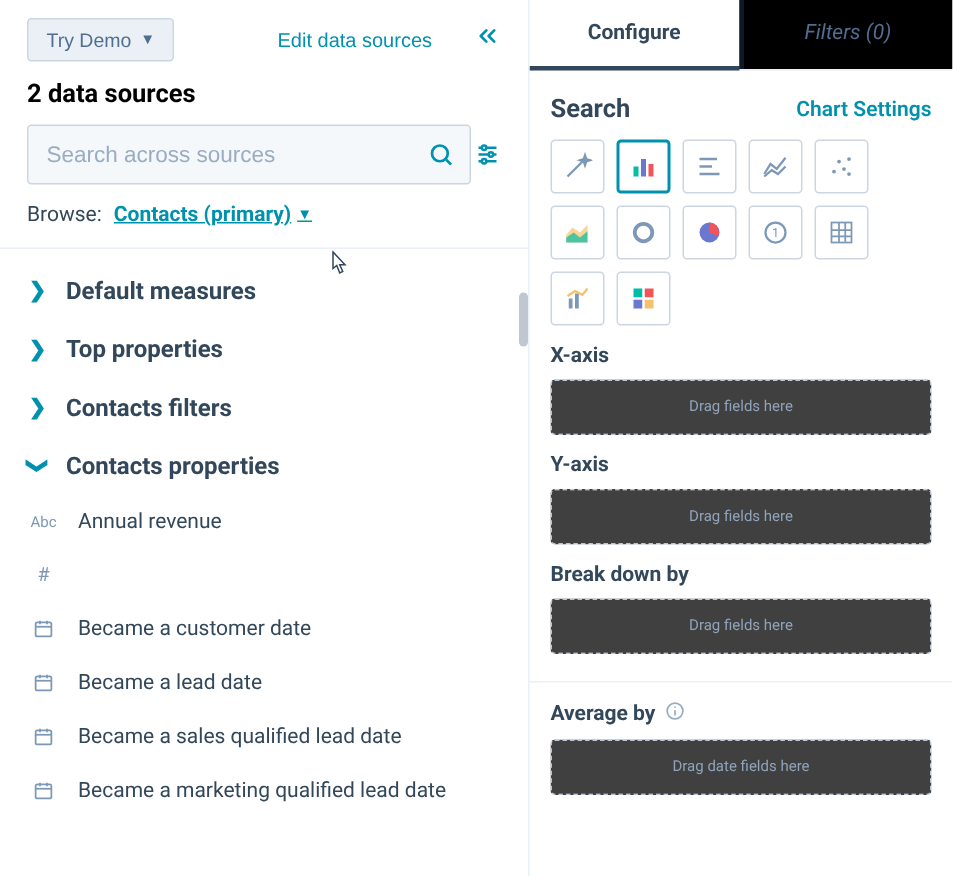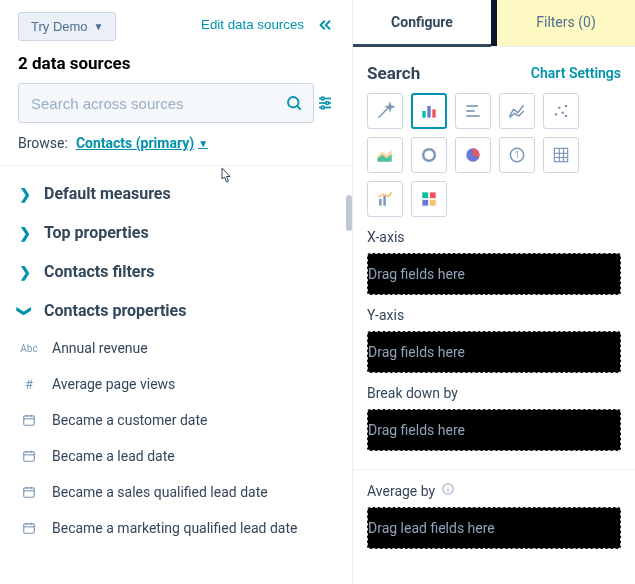--- a/index.html
+++ b/index.html
@@ -26,50 +26,50 @@
   .group-header { display:flex; align-items:center; gap:12px; padding:10px 18px; font-weight:700; cursor:pointer; font-size:16px;}
   .chevron { color:#0091ae; width:14px; display:inline-flex; justify-content:center; font-size:14px;}
   .prop-list { }
   .prop-item { display:flex; align-items:center; gap:14px; padding:10px 18px 10px 20px; font-size:14px; cursor:pointer; color:#33475b;}
   .prop-item .type-icon { width:18px; color:#7c98b6; font-size:13px; display:inline-flex; justify-content:center;}
   .mini-scrollbar { position:absolute; right:0; top:195px; width:6px; height:36px; background:#c0c7d0; border-radius:3px;}
   
   .tabs { display:flex; border-bottom:1px solid #eaf0f6; }
   .tab { flex:1; text-align:center; padding:14px 0; font-size:14px; cursor:pointer; color:#33475b;}
   .tab.active { font-weight:700; border-bottom:3px solid #33475b; margin-bottom:-1px;}
-  .tab.inactive { background:#fef9c3; border-left:6px solid #0f172a; color:#506e91;}
+  .tab.inactive { background:#000000; border-left:3px solid #0f172a; color:#506e91;font-style:italic;}
   .section { padding:16px 14px 0 14px;}
   .section-head { display:flex; align-items:center; justify-content:space-between; margin-bottom:10px;}
   .section-title { font-weight:700; font-size:17px;}
   .link { color:#0091ae; font-weight:600; font-size:14px; cursor:pointer;}
   .chart-grid { display:flex; flex-wrap:wrap; gap:8px;}
   .chart-type { width:36px; height:36px; border:1px solid #cbd6e2; border-radius:3px; display:flex; align-items:center; justify-content:center; cursor:pointer; color:#7c98b6;}
   .chart-type.sel { border:2px solid #0091ae; }
   .chart-type svg{ width:20px; height:20px; }
   .axis-section { padding:12px 14px 0 14px;}
-  .axis-label { font-weight:400; font-size:14px; margin-bottom:8px; display:flex; align-items:center; gap:6px;}
-  .dropzone { border:1.5px dashed #b8c6d6; border-radius:3px; color:#8fa3ba; padding:12px 0; font-size:14px; background:#000000;}
+  .axis-label { font-weight:700; font-size:14px; margin-bottom:8px; display:flex; align-items:center; gap:6px;}
+  .dropzone { border:1.5px dashed #b8c6d6; border-radius:3px; color:#8fa3ba; text-align:center; padding:12px 0; font-size:10px; background:#404040;}
   .axis-section + .axis-section { }
   .hr { height:1px; background:#eaf0f6; margin:18px 0 0 0;}
   .info-icon { color:#99acc2; }
   .caret-down { font-size:10px; }
   .cursor-pointer-img { position:absolute; left:218px; top:167px; pointer-events:none; }
 </style>
 </head>
 <body>
 
 <div class="app">
 
   <div class="left">
     <div class="top-controls">
       <button class="btn btn-light">
         <span>Try Demo</span>
         <span class="caret-down">▼</span>
       </button>
-      <div style="display:flex;align-items:flex-start;gap:6px;">
+      <div style="display:flex;align-items:center;gap:22px;">
         <button class="btn-ghost">Edit data sources</button>
         <span class="collapse-icon">
           <svg width="18" height="18" viewBox="0 0 24 24" fill="none" stroke="#0091ae" stroke-width="2.4" stroke-linecap="round" stroke-linejoin="round">
               <polyline points="11 17 6 12 11 7"></polyline>
               <polyline points="18 17 13 12 18 7"></polyline>
             </svg>
         </span>
       </div>
     </div>
 
@@ -128,21 +128,20 @@
         <span class="chevron" style="transform:rotate(90deg);">❯</span>
         <span>Contacts properties</span>
       </div>
       <div class="prop-list">
         <div class="prop-item">
           <span class="type-icon" style="font-size:10px;text-align:center;">Abc</span>
           <span>Annual revenue</span>
         </div>
         <div class="prop-item">
           <span class="type-icon">#</span>
-          <span>Average page views</span>
         </div>
         <div class="prop-item">
           <span class="type-icon">
             <svg width="14" height="14" viewBox="0 0 24 24" fill="none" stroke="#7c98b6" stroke-width="2">
                 <rect x="3" y="5" width="18" height="16" rx="2"></rect>
                 <line x1="3" y1="10" x2="21" y2="10"></line>
                 <line x1="8" y1="3" x2="8" y2="7"></line>
                 <line x1="16" y1="3" x2="16" y2="7"></line>
               </svg>
           </span>
@@ -304,17 +303,17 @@
       <div class="axis-label">
         <span>Average by</span>
         <span class="info-icon">
           <svg width="14" height="14" viewBox="0 0 24 24" fill="none" stroke="#99acc2" stroke-width="2">
               <circle cx="12" cy="12" r="9"></circle>
               <line x1="12" y1="11" x2="12" y2="17"></line>
               <circle cx="12" cy="7.5" r="1" fill="#99acc2" stroke="none"></circle>
             </svg>
         </span>
       </div>
-      <div class="dropzone">Drag lead fields here</div>
+      <div class="dropzone">Drag date fields here</div>
     </div>
 
   </div>
 </div>
 
 </body></html>

